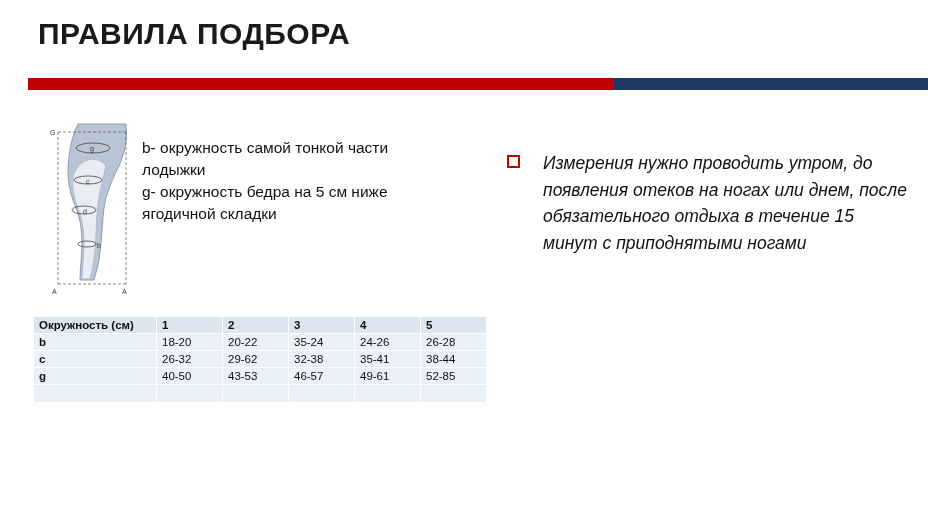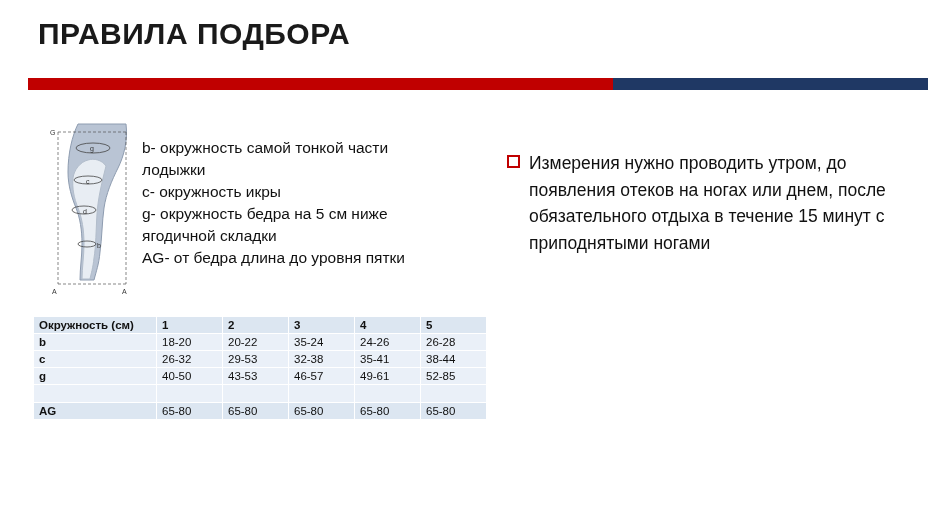--- a/index.html
+++ b/index.html
@@ -76,21 +76,22 @@
   }
   .definitions div { margin: 0; }
 
   
   .bullet-block {
     position: absolute;
     left: 507px;
     top: 150px;
     width: 400px;
     display: flex;
-    gap: 9px;
+    gap: 23px;
+    font-style: italic;
   }
   .bullet-marker {
     flex: 0 0 auto;
     width: 13px;
     height: 13px;
     border: 2px solid #c00000;
     background: #ffffff;
     margin-top: 5px;
     box-sizing: border-box;
   }
@@ -161,23 +162,21 @@
       <text x="46" y="66" font-family="Liberation Sans, sans-serif" font-size="7" fill="#333">c</text>
       <text x="43" y="96" font-family="Liberation Sans, sans-serif" font-size="7" fill="#333">d</text>
       <text x="57" y="130" font-family="Liberation Sans, sans-serif" font-size="7" fill="#333">b</text>
       <text x="12" y="176" font-family="Liberation Sans, sans-serif" font-size="7" fill="#333">A</text>
       <text x="82" y="176" font-family="Liberation Sans, sans-serif" font-size="7" fill="#333">A</text>
     </svg>
   </div>
 
   <div class="definitions">
     <div>b- окружность самой тонкой части лодыжки</div>
-    <div>c- окружность икры</div>
     <div>g- окружность бедра на 5 см ниже ягодичной складки</div>
-    <div>AG- от бедра длина до уровня пятки</div>
   </div>
 
   <div class="bullet-block">
     <span class="bullet-marker"></span>
     <span class="bullet-text"> Измерения нужно проводить утром, до появления отеков на ногах или днем, после обязательного отдыха в течение 15 минут с приподнятыми ногами</span>
   </div>
 
   <div class="table-wrap">
     <table class="size-table">
       <tbody>
@@ -193,46 +192,38 @@
           <th>b</th>
           <td>18-20</td>
           <td>20-22</td>
           <td>35-24</td>
           <td>24-26</td>
           <td>26-28</td>
         </tr>
         <tr class="row-b">
           <th>c</th>
           <td>26-32</td>
-          <td>29-53</td>
+          <td>29-62</td>
           <td>32-38</td>
           <td>35-41</td>
           <td>38-44</td>
         </tr>
         <tr class="row-b">
           <th>g</th>
           <td>40-50</td>
           <td>43-53</td>
           <td>46-57</td>
           <td>49-61</td>
           <td>52-85</td>
         </tr>
         <tr class="row-spacer">
           <td></td>
           <td></td>
           <td></td>
           <td></td>
           <td></td>
           <td></td>
         </tr>
-        <tr class="row-a">
-          <th>AG</th>
-          <td>65-80</td>
-          <td>65-80</td>
-          <td>65-80</td>
-          <td>65-80</td>
-          <td>65-80</td>
-        </tr>
       </tbody>
     </table>
   </div>
 
 </div>
 
 </body></html>

